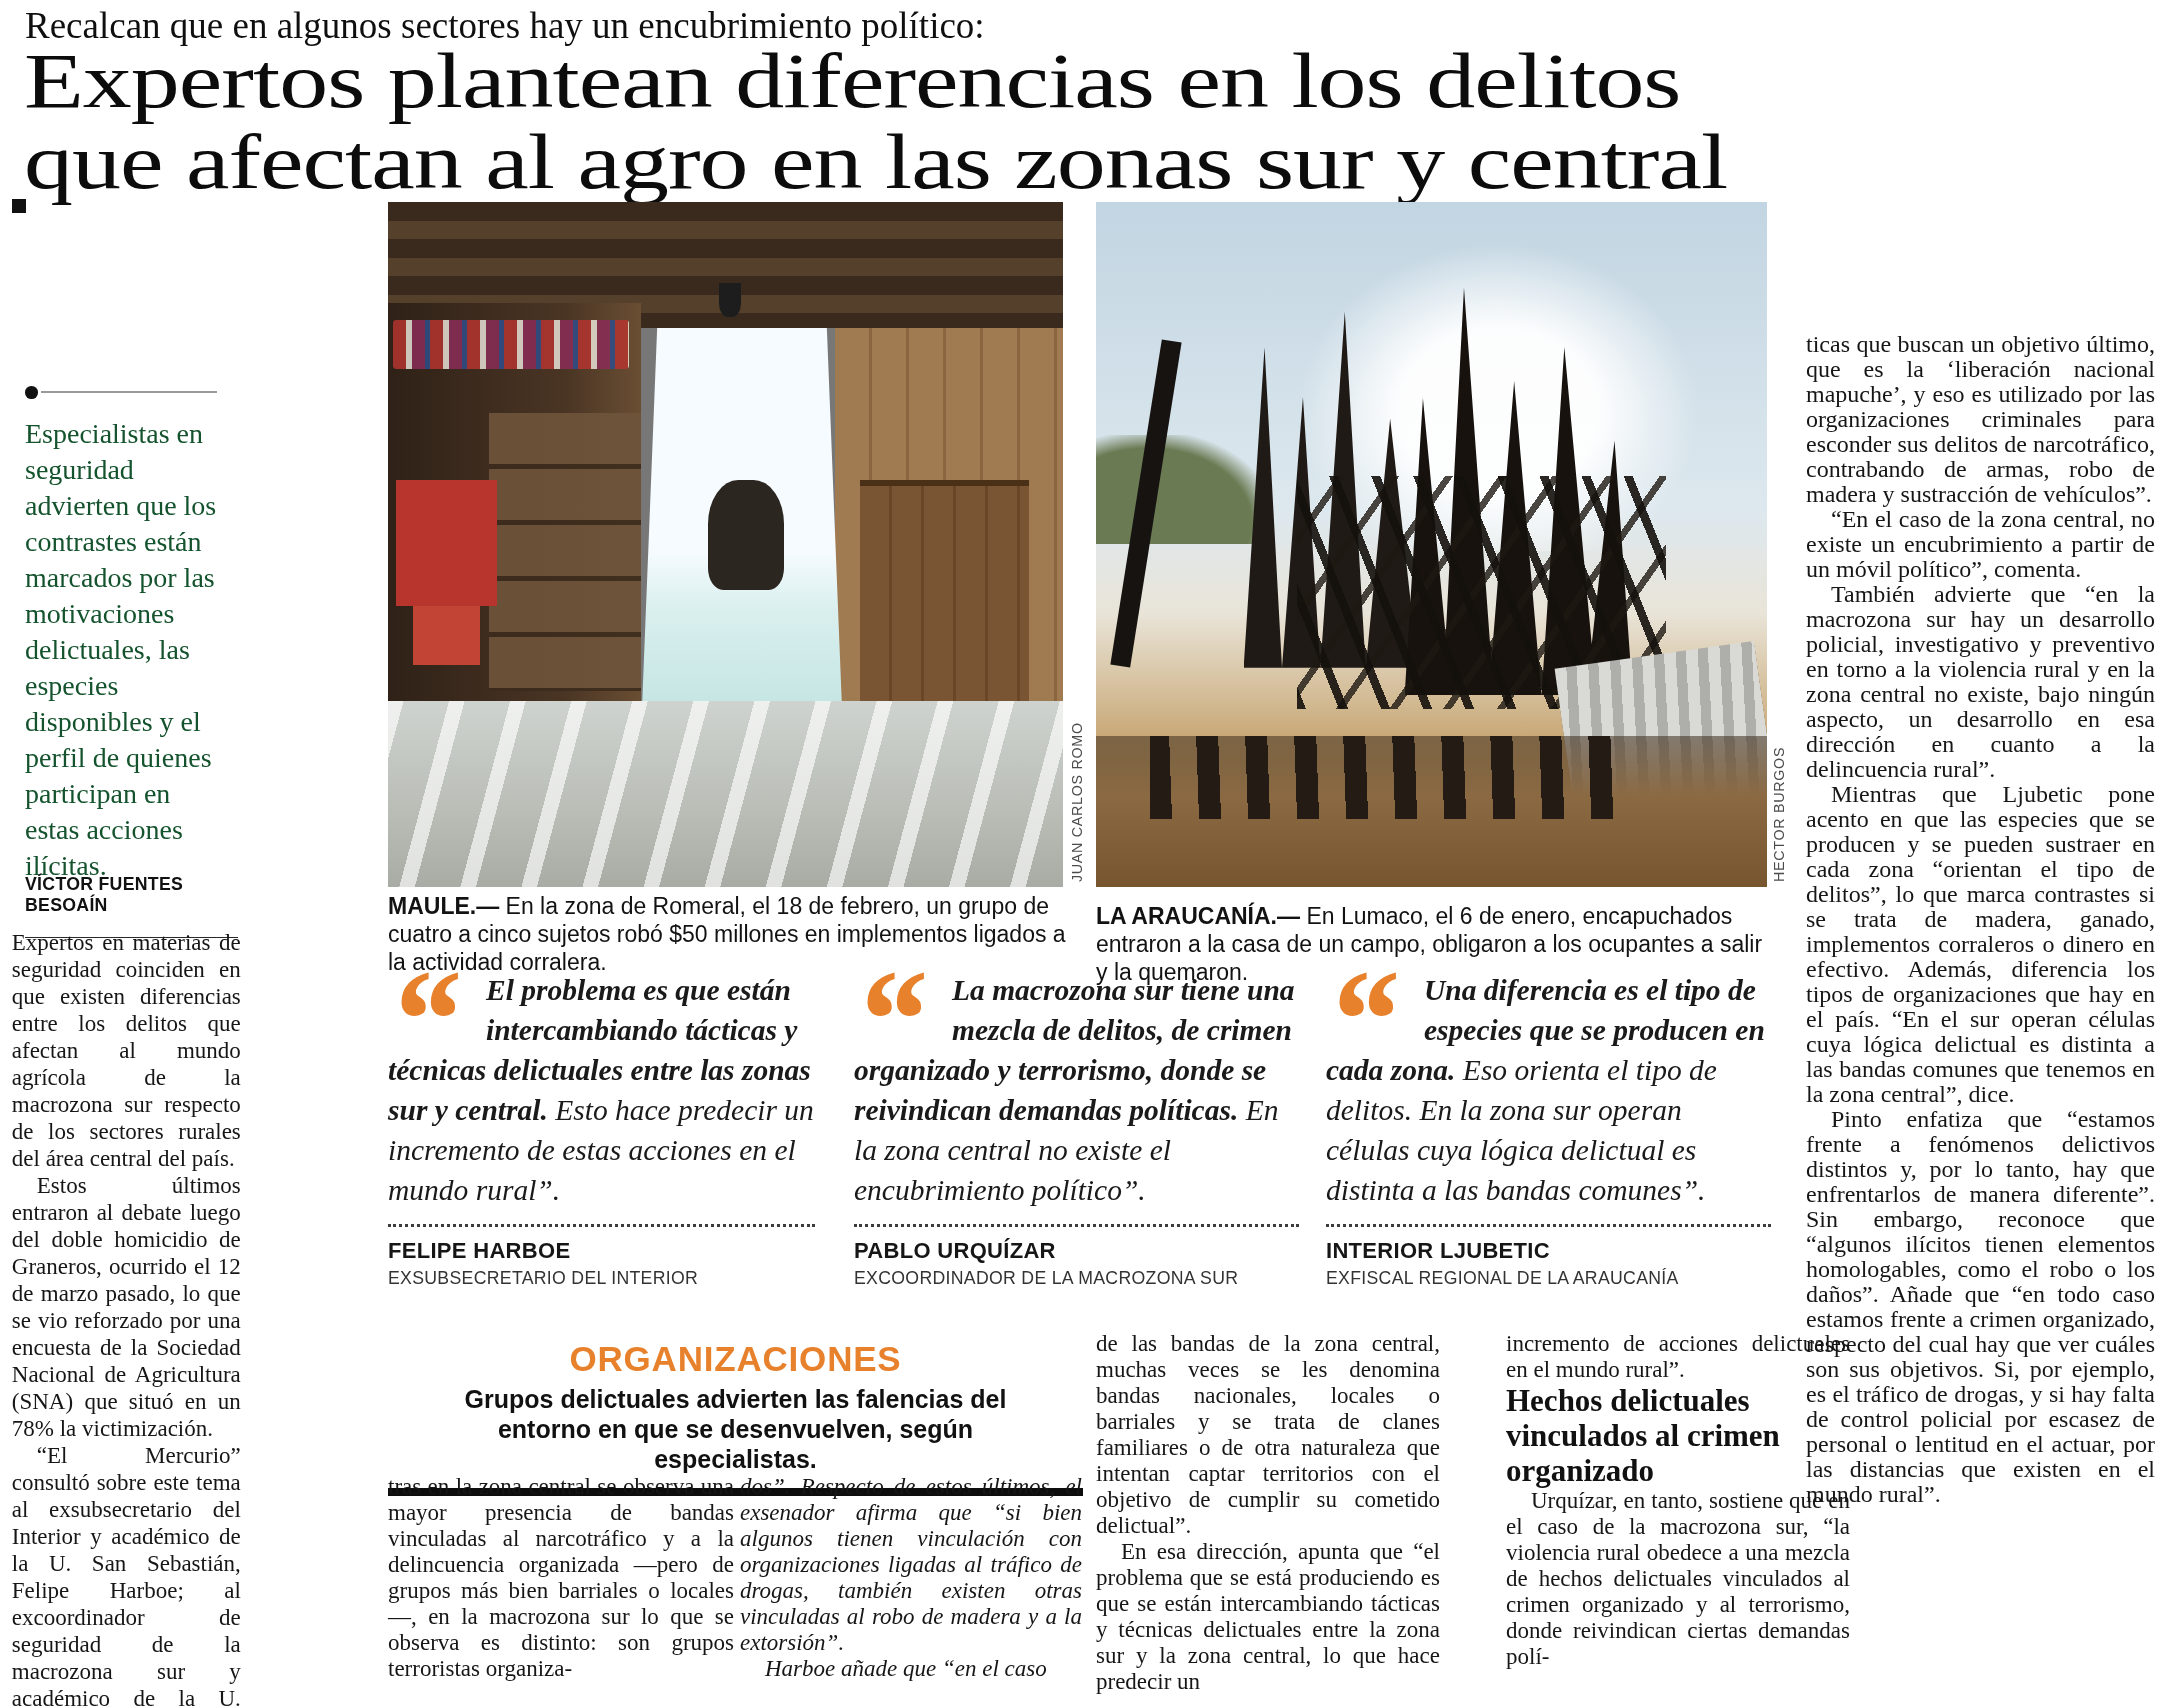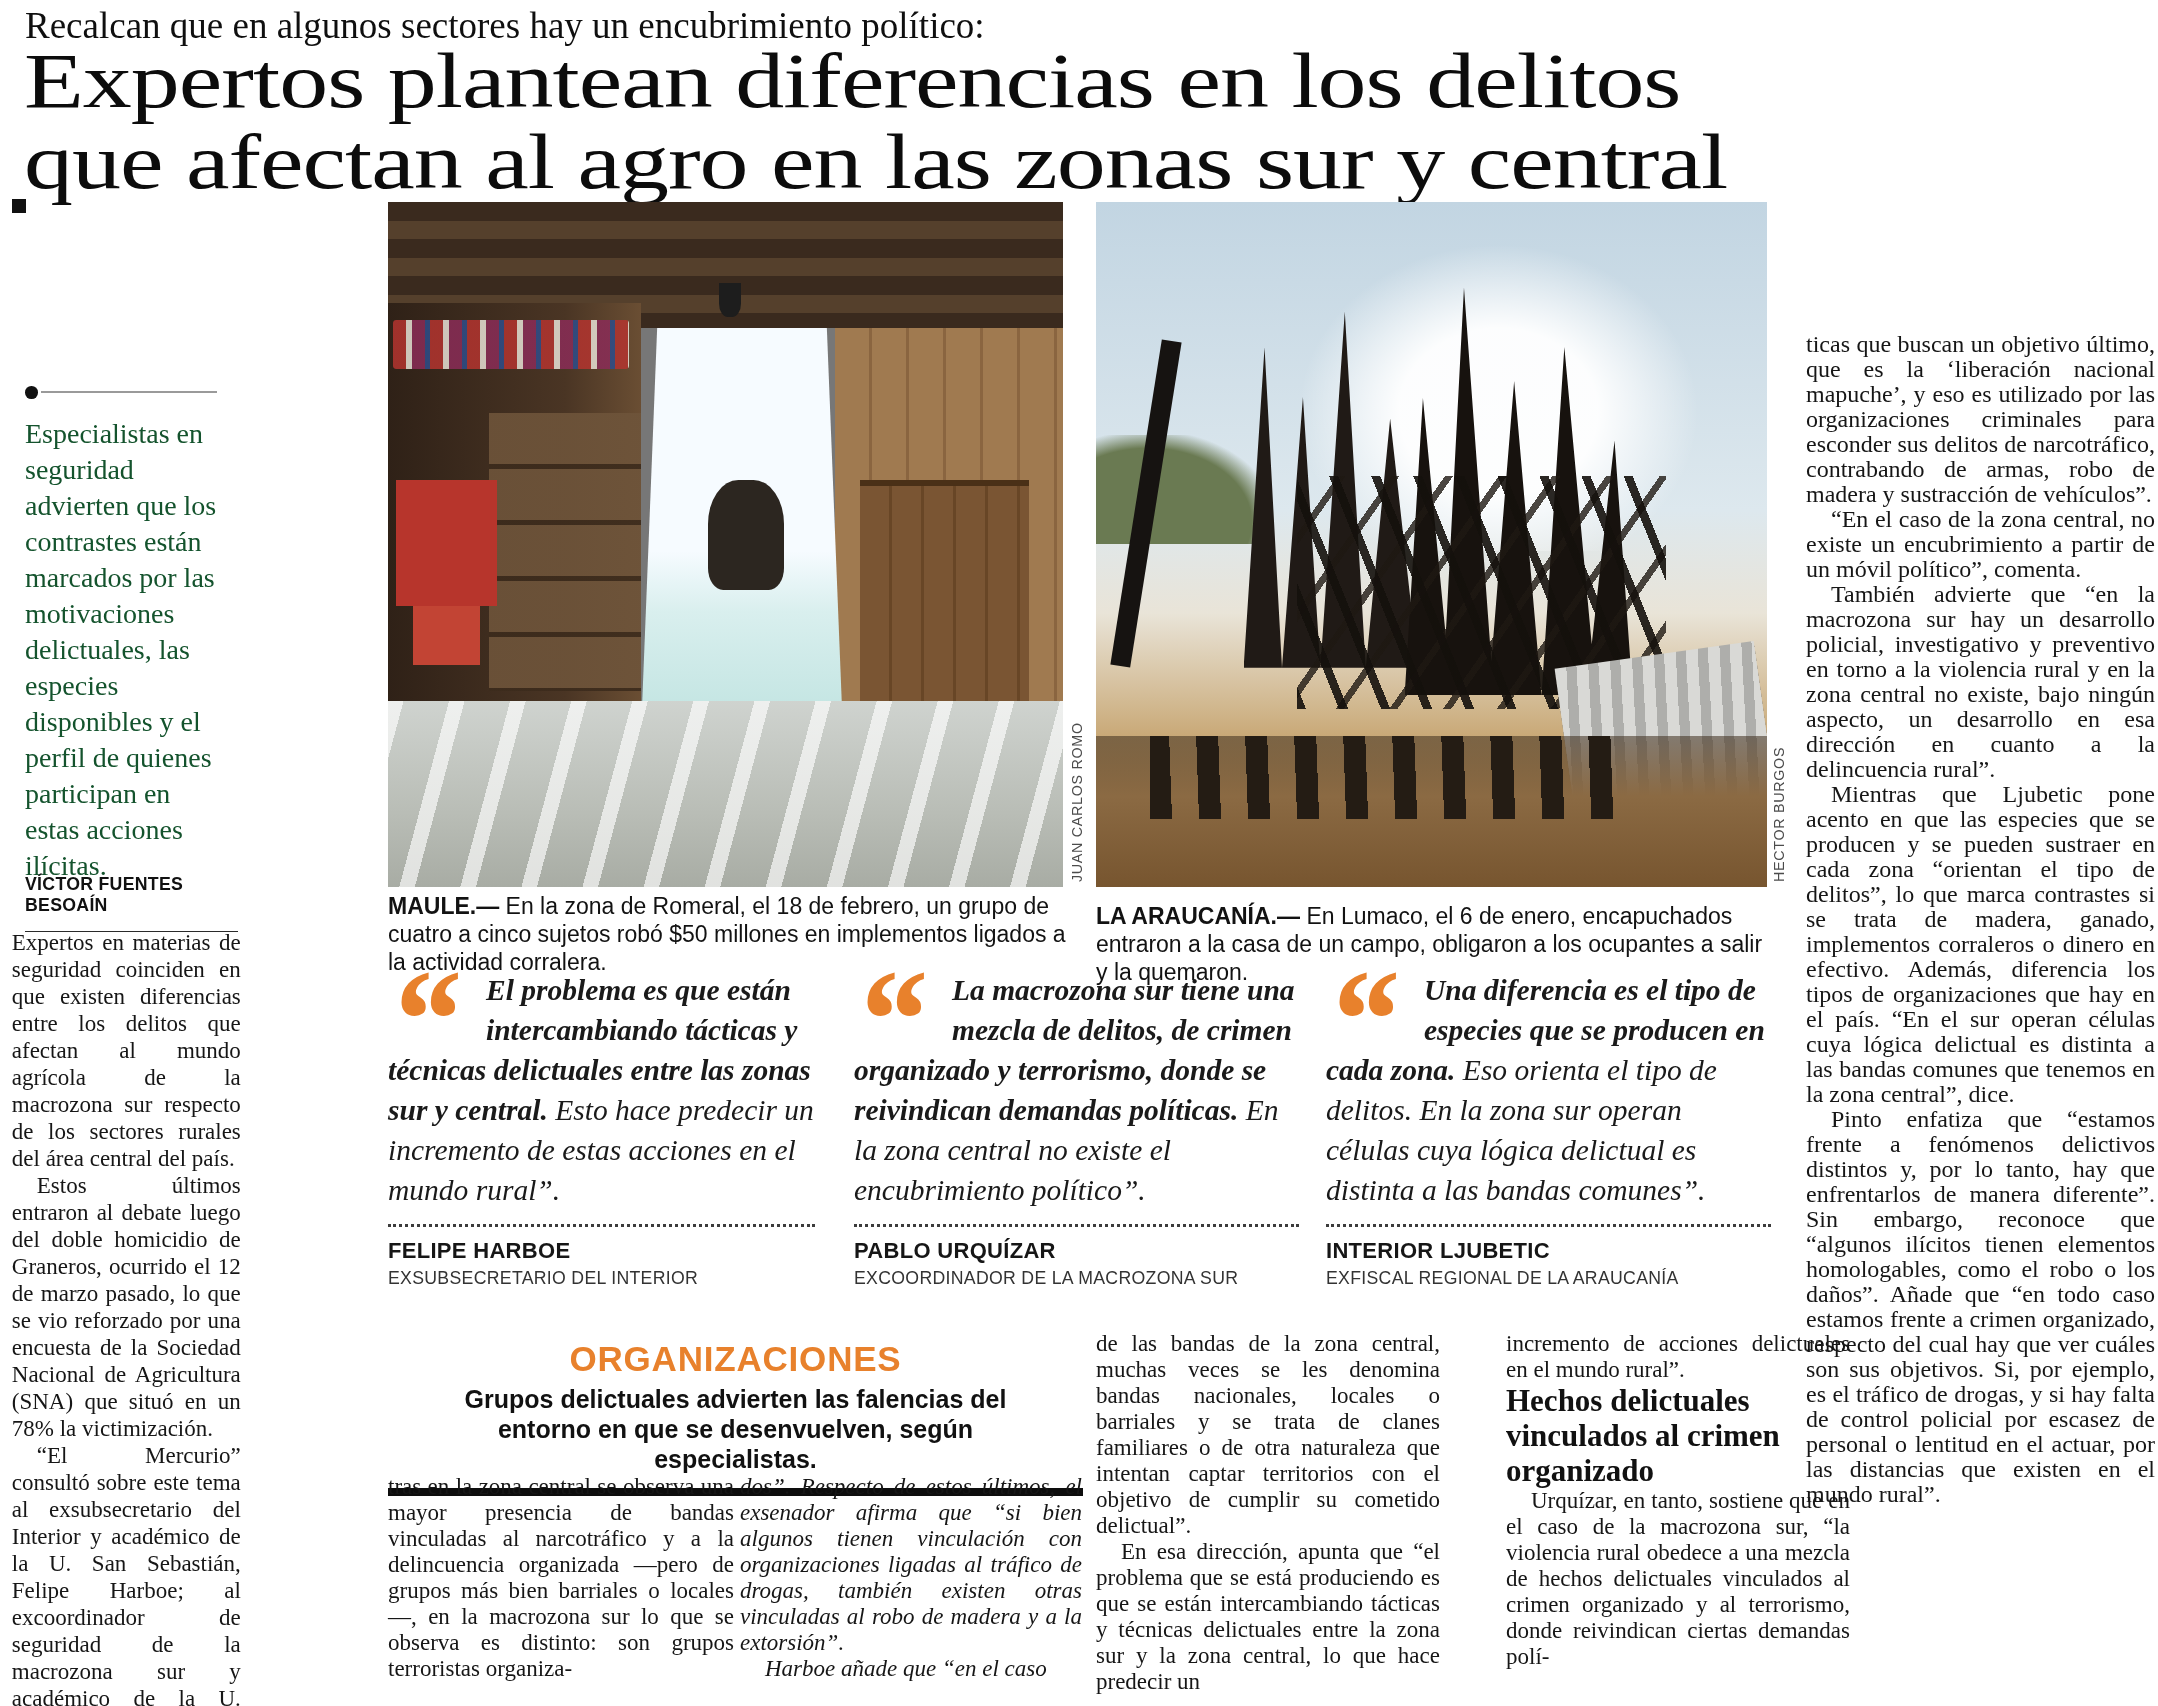--- a/index.html
+++ b/index.html
@@ -14,21 +14,21 @@
 
   
   .section-marker{position:absolute;left:11.8px;top:199px;width:14.3px;height:14.3px;background:#111;}
   .deck-wrap{position:absolute;left:25px;top:386px;width:192px;}
   .deck-rule{display:flex;align-items:center;margin-bottom:17px;}
   .deck-rule .dot{width:12.6px;height:12.6px;border-radius:50%;background:#111;}
   .deck-rule .line{flex:1;height:1.7px;background:#9a9a9a;margin-left:3.4px;}
   .deck{font-size:28px;line-height:36px;color:#14532d;}
   .byline{position:absolute;left:25px;top:874px;width:213px;
           font-family:"Liberation Sans",sans-serif;font-weight:700;font-size:17.7px;
-          letter-spacing:0.3px;color:#111;border-bottom:1.7px solid #2a2a2a;padding-bottom:15px;}
+          letter-spacing:0.3px;color:#111;border-bottom:1.7px solid #2a2a2a;padding-bottom:21px;}
   .body{font-size:23px;line-height:27px;text-align:justify;color:#161616;}
   .left-body{position:absolute;left:11.8px;top:929px;width:229px;}
   .body p{margin:0;}
   .body p.ind{text-indent:25px;}
 
   
   .photo{position:absolute;top:202px;height:685px;overflow:hidden;background:#777;}
   .photo1{left:388px;width:675px;}
   .photo2{left:1096px;width:671px;}
   .ph-layer{position:absolute;inset:0;}

